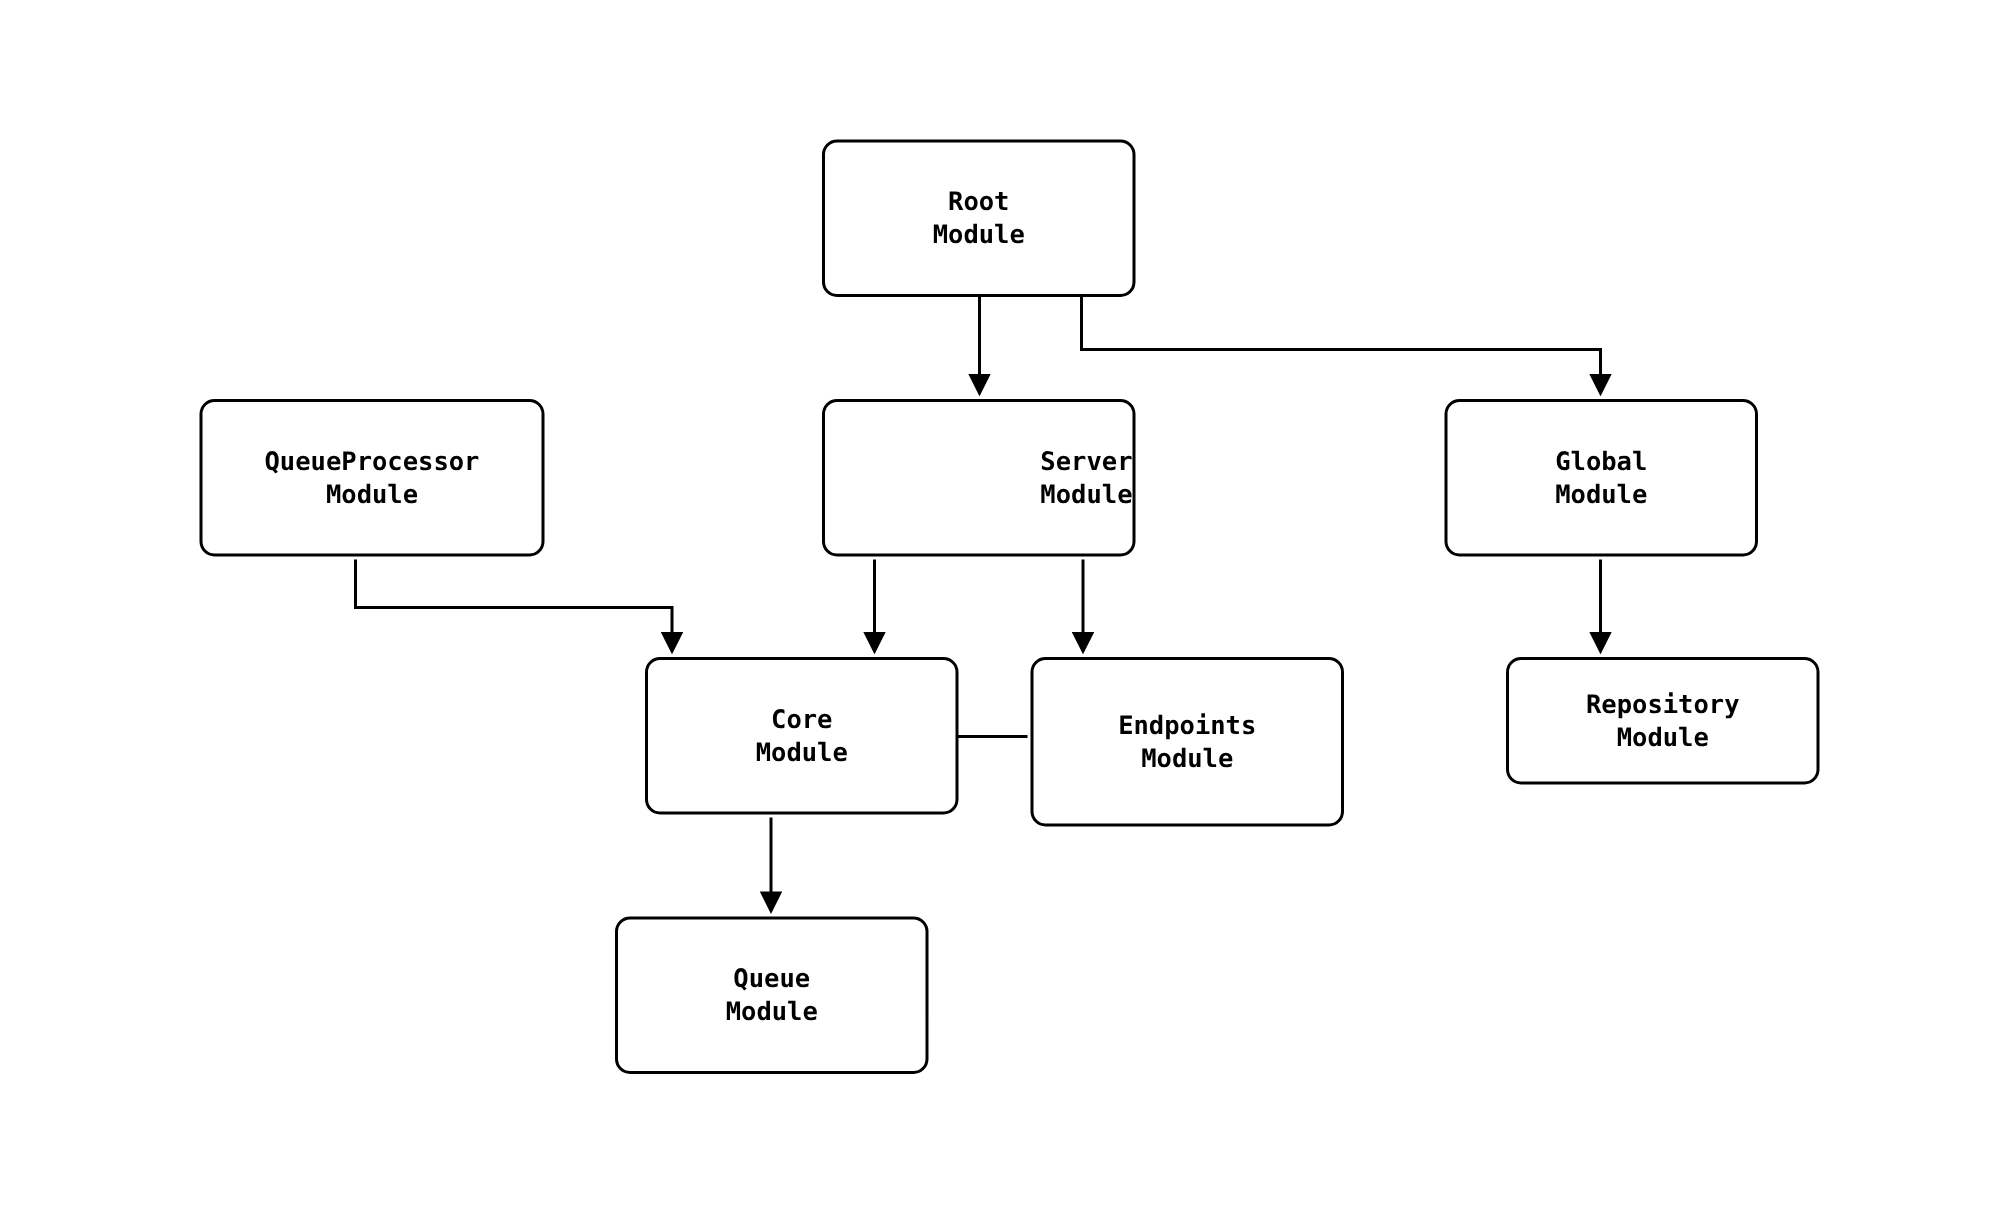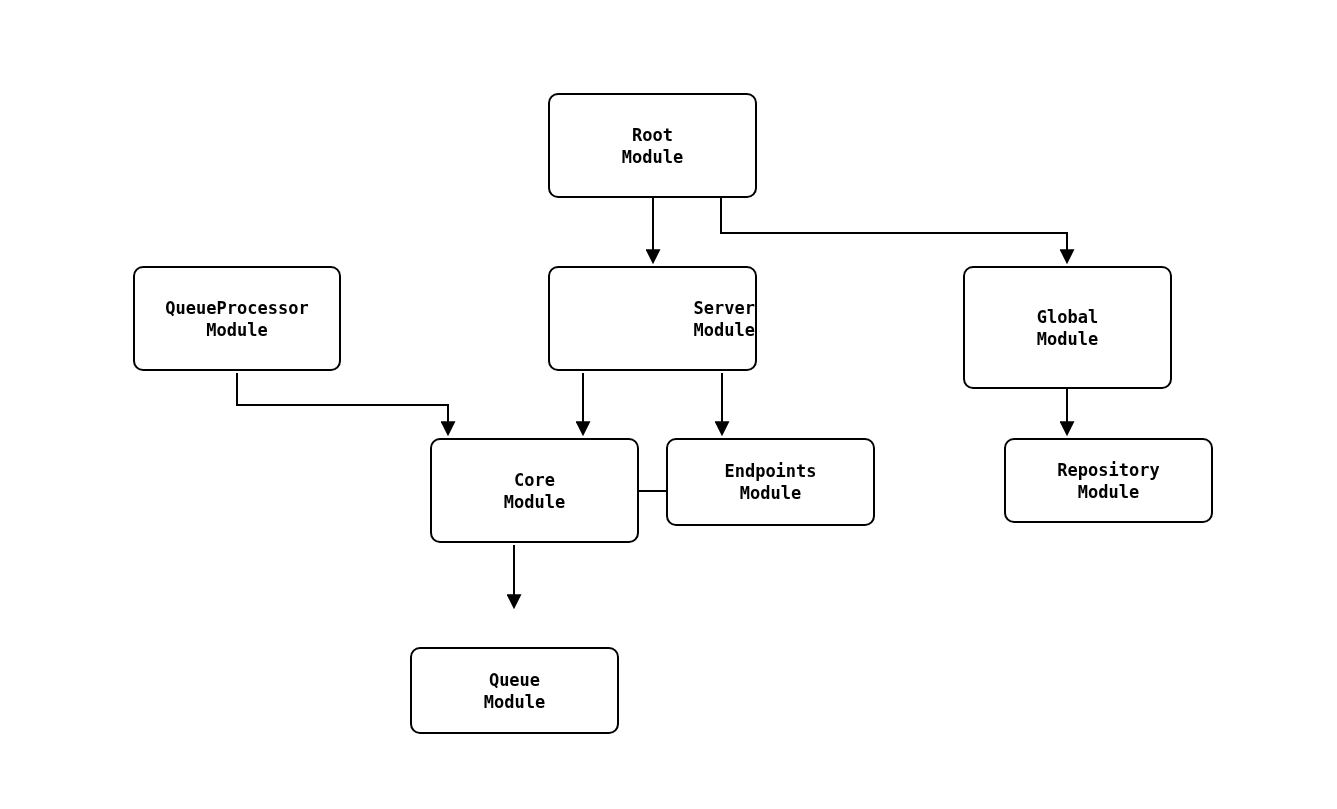--- a/index.html
+++ b/index.html
@@ -37,26 +37,26 @@
     text-align: center;
     font-weight: bold;
     font-size: 17px;
     line-height: 22px;
     color: #000000;
     white-space: pre-line;
   }
   
   .node-root          { left: 548px;  top: 93px;  width: 209px; height: 105px; }
   .node-server        { left: 548px;  top: 266px; width: 209px; height: 105px; justify-content: flex-end; }
-  .node-queueprocessor{ left: 133px;  top: 266px; width: 208px; height: 105px; }
-  .node-global        { left: 963px;  top: 266px; width: 209px; height: 123px; }
+  .node-queueprocessor{ left: 133px;  top: 266px; width: 230px; height: 105px; }
+  .node-global        { left: 963px;  top: 266px; width: 209px; height: 105px; }
   .node-core          { left: 410px;  top: 438px; width: 209px; height: 105px; margin-left: 20px; }
-  .node-endpoints     { left: 666px;  top: 438px; width: 209px; height: 88px; }
+  .node-endpoints     { left: 687px;  top: 438px; width: 209px; height: 113px; }
   .node-repository    { left: 1004px;  top: 438px; width: 209px; height: 85px; }
-  .node-queue         { left: 410px;  top: 647px; width: 209px; height: 87px; }
+  .node-queue         { left: 410px;  top: 611px; width: 209px; height: 105px; }
 </style>
 </head>
 <body>
 
 <div class="canvas">
 
   <svg class="edges-layer" width="1337" height="809" viewBox="0 0 1337 809" xmlns="http://www.w3.org/2000/svg">
     <defs>
       <marker id="arrowhead" viewBox="0 0 10 10" refX="8.5" refY="5" markerWidth="7.5" markerHeight="7.5" orient="auto-start-reverse">
         <path d="M 0 0 L 10 5 L 0 10 z" fill="#000000"></path>

